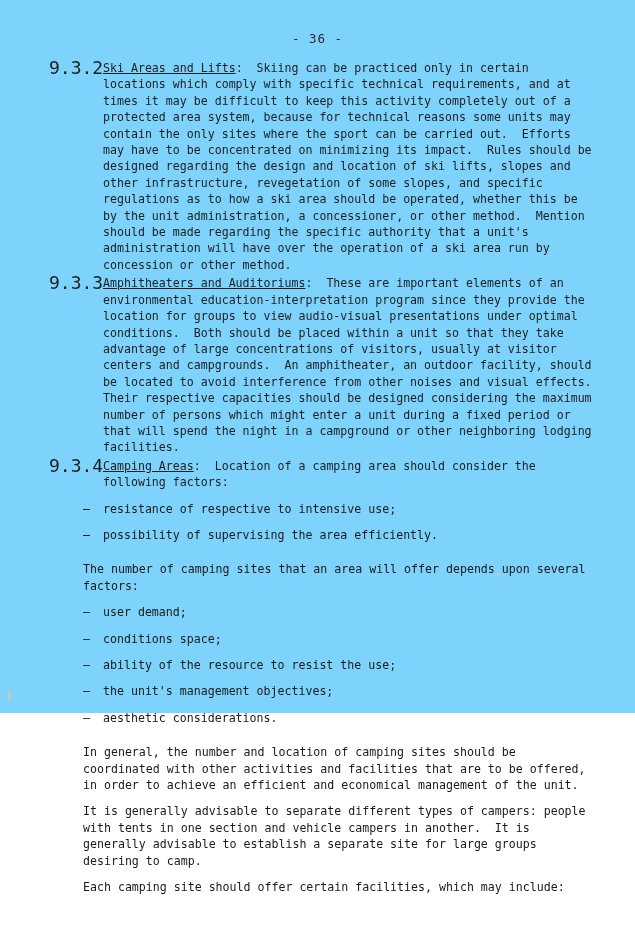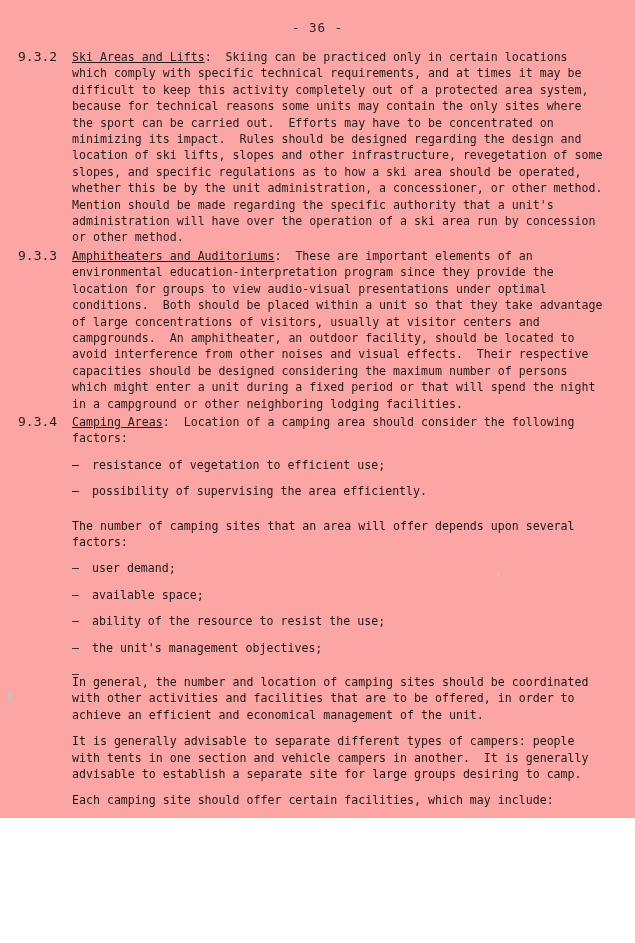--- a/index.html
+++ b/index.html
@@ -11,47 +11,48 @@
     width: 635px;
     height: 943px;
     font-family: "DejaVu Sans Mono", monospace;
     color: #1a1a1a;
     position: relative;
     overflow: hidden;
   }
   .page {
     position: relative;
     width: 635px;
-    height: 818px;
-    background: #fca5a5;
-    padding: 0;
+    height: 713px;
+    background: #7dd3fc;
+    padding: 11px;
     box-sizing: border-box;
   }
   .page-number {
     text-align: center;
     font-size: 12.5px;
     letter-spacing: 1px;
     padding-top: 20px;
     color: #2a2a2a;
   }
   .content {
     padding: 14px 32px 0 18px;
   }
   .section {
     display: flex;
     align-items: flex-start;
     margin-bottom: 2px;
   }
   .sec-num {
     flex: 0 0 auto;
     width: 54px;
-    font-size: 13px;
+    font-size: 18px;
     line-height: 16.4px;
     white-space: nowrap;
     color: #1e1e1e;
+    margin-left: 20px;
   }
   .sec-body {
     flex: 1 1 auto;
     font-size: 11.6px;
     line-height: 16.4px;
     color: #1e1e1e;
     text-align: left;
   }
   .heading {
     text-decoration: underline;
@@ -128,36 +129,36 @@
       <div class="sec-num">9.3.4</div>
       <div class="sec-body">
         <p class="para tight"><span class="heading">Camping Areas</span><span>:  </span><span>Location of a camping area should consider the following factors:</span></p>
       </div>
     </div>
 
     <div class="indent-block">
 
       <ul class="bullets">
         <li><span class="dash">–</span></li>
-        <li><span class="dash">–</span><span>resistance of vegetation to efficient use;</span></li>
+        <li><span class="dash">–</span><span>resistance of respective to intensive use;</span></li>
         <li><span class="dash">–</span></li>
         <li><span class="dash">–</span></li>
         <li><span class="dash">–</span><span>possibility of supervising the area efficiently.</span></li>
       </ul>
 
       <div class="block-gap"></div>
 
       <p class="para">The number of camping sites that an area will offer depends upon several factors:</p>
 
       <ul class="bullets">
         <li><span class="dash">–</span><span>user demand;</span></li>
-        <li><span class="dash">–</span><span>available space;</span></li>
+        <li><span class="dash">–</span><span>conditions space;</span></li>
         <li><span class="dash">–</span><span>ability of the resource to resist the use;</span></li>
         <li><span class="dash">–</span><span>the unit's management objectives;</span></li>
-        <li><span class="dash">–</span></li>
+        <li><span class="dash">–</span><span>aesthetic considerations.</span></li>
       </ul>
 
       <div class="block-gap"></div>
 
       <p class="para">In general, the number and location of camping sites should be coordinated with other activities and facilities that are to be offered, in order to achieve an efficient and economical management of the unit.</p>
 
       <p class="para">It is generally advisable to separate different types of campers: people with tents in one section and vehicle campers in another.  It is generally advisable to establish a separate site for large groups desiring to camp.</p>
 
       <p class="para">Each camping site should offer certain facilities, which may include:</p>
 

